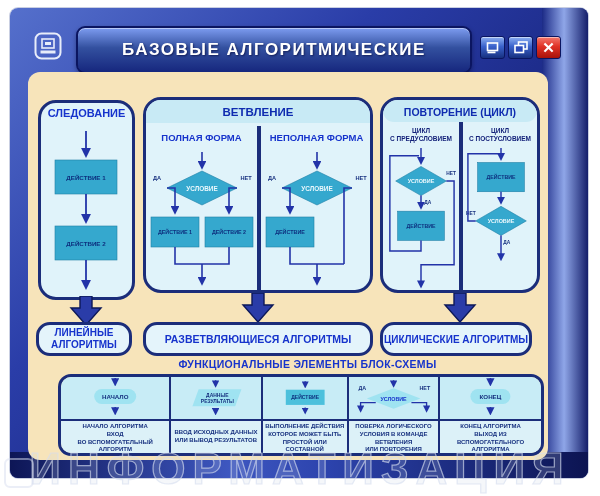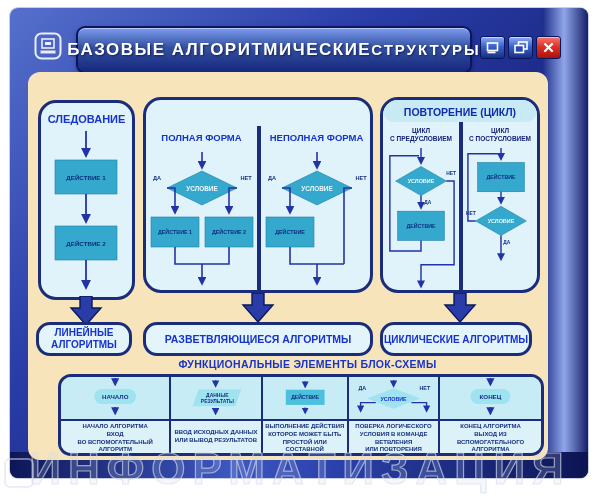--- a/index.html
+++ b/index.html
@@ -38,21 +38,21 @@
   
   .poster { position:absolute; left:28px; top:72px; width:520px; height:388px; border-radius:12px;
            background:#f7e4ba; }
 
   
   .panel { position:absolute; background:#e0f3fa; border:3px solid #1b2d7a; border-radius:18px; overflow:hidden; }
   .panel-seq { left:38px; top:100px; width:97px; height:200px; }
   .panel-branch { left:143px; top:97px; width:230px; height:196px; }
   .panel-loop { left:380px; top:97px; width:160px; height:196px; }
   .panel-title { text-align:center; font-weight:bold; color:#1633cc; }
-  .panel-seq .panel-title { font-size:11px; padding-top:10px; }
+  .panel-seq .panel-title { font-size:11px; padding-top:4px; }
   .band { background:#c8eaf5; text-align:center; font-weight:bold; color:#0f2cb0; }
   .panel-branch .band { font-size:11.5px; padding:6px 0 5px; }
   .panel-loop .band { font-size:10.5px; padding:6px 0 4px;border-radius:11px; }
   .vdivider { position:absolute; width:4px; background:#1b2d7a; }
   .col-head { position:absolute; text-align:center; font-weight:bold; color:#1633cc; font-size:9.5px; }
   .col-head-sm { position:absolute; text-align:center; font-weight:bold; color:#14227a; font-size:6.5px;
            line-height:1.25; white-space:pre-line; }
   .flow-svg { position:absolute; }
 
   
@@ -108,21 +108,20 @@
 
     <svg class="app-icon" viewBox="0 0 28 28">
       <rect x="1.5" y="1.5" width="25" height="25" rx="6" fill="none" stroke="#e8edfa" stroke-width="2"></rect>
       <rect x="8" y="7" width="12" height="9" fill="none" stroke="#e8edfa" stroke-width="1.6"></rect>
       <rect x="11" y="10" width="6" height="3" fill="#e8edfa"></rect>
       <rect x="6.5" y="18.5" width="15" height="3" fill="#e8edfa"></rect>
     </svg>
 
     <div class="title-plate">
       <div class="title-line1">БАЗОВЫЕ АЛГОРИТМИЧЕСКИЕ</div>
-      <div class="title-line2">СТРУКТУРЫ</div>
     </div>
 
     <div class="win-buttons">
       <div class="win-btn">
         <svg width="13" height="12" viewBox="0 0 13 12">
           <rect x="1.5" y="1" width="10" height="7.5" fill="none" stroke="#fff" stroke-width="1.6"></rect>
           <rect x="1.5" y="9.5" width="8" height="1.8" fill="#fff"></rect>
         </svg>
       </div>
       <div class="win-btn">
@@ -146,20 +145,21 @@
       <rect x="14" y="33" width="62" height="34" fill="#35a8ce" stroke="#1f7fa6" stroke-width="0.6"></rect>
       <text x="45" y="51" font-size="6.2" fill="#0d2f7e" text-anchor="middle" dominant-baseline="middle">ДЕЙСТВИЕ 1</text>
       <path d="M45 67 V94" stroke="#2233a8" stroke-width="1.8" fill="none" marker-end="url(#ah)"></path>
       <rect x="14" y="99" width="62" height="34" fill="#35a8ce" stroke="#1f7fa6" stroke-width="0.6"></rect>
       <text x="45" y="117" font-size="6.2" fill="#0d2f7e" text-anchor="middle" dominant-baseline="middle">ДЕЙСТВИЕ 2</text>
       <path d="M45 133 V160" stroke="#2233a8" stroke-width="1.8" fill="none" marker-end="url(#ah)"></path>
     </svg>
   </div>
 
   <div class="panel panel-branch">
+    <div class="band">ВЕТВЛЕНИЕ</div>
     <div class="vdivider" style="left:111px; top:26px; height:164px;"></div>
     <div class="col-head" style="left:0; top:32px; width:111px;">ПОЛНАЯ ФОРМА</div>
     <div class="col-head" style="left:115px; top:32px; width:111px;">НЕПОЛНАЯ ФОРМА</div>
 
     <svg class="flow-svg" style="left:3px;top:50px" width="106" height="140" viewBox="0 0 106 140">
       <path d="M53 2 V17" stroke="#2233a8" stroke-width="1.6" fill="none" marker-end="url(#ah)"></path>
       <polygon points="53,21 88,38 53,55 18,38" fill="#35a8ce" stroke="#1f7fa6" stroke-width="0.6"></polygon>
       <text x="53" y="39" font-size="6.4" fill="#eaf8fd" text-anchor="middle" dominant-baseline="middle">УСЛОВИЕ</text>
       <text x="8" y="30" font-size="5.6" fill="#16307f" text-anchor="middle">ДА</text>
       <text x="97" y="30" font-size="5.6" fill="#16307f" text-anchor="middle">НЕТ</text>

